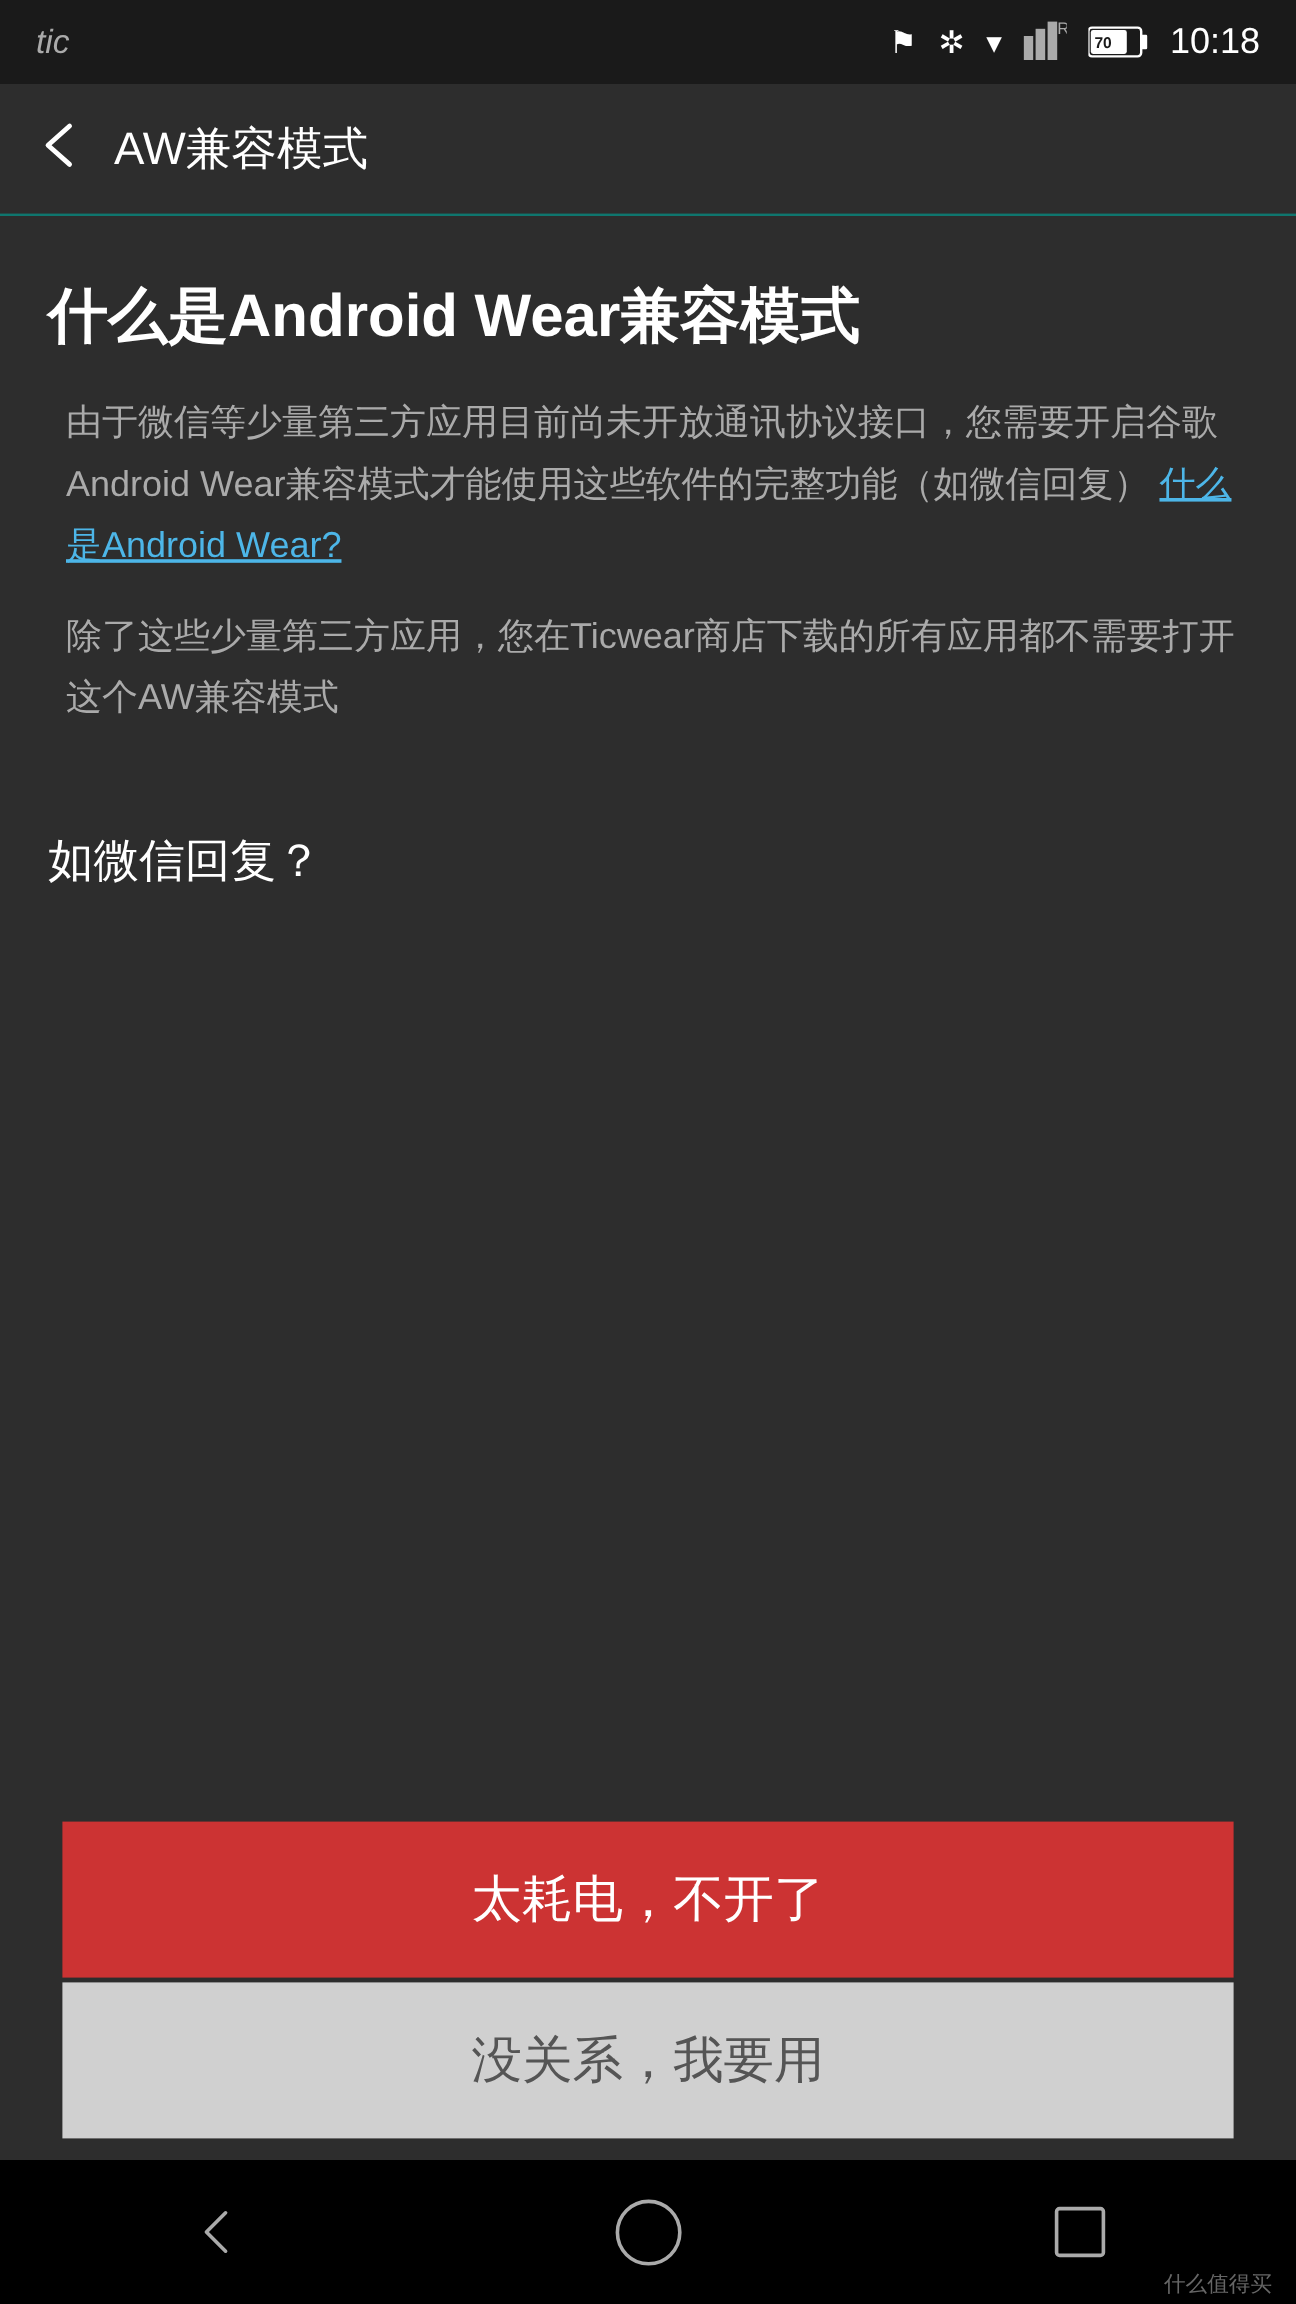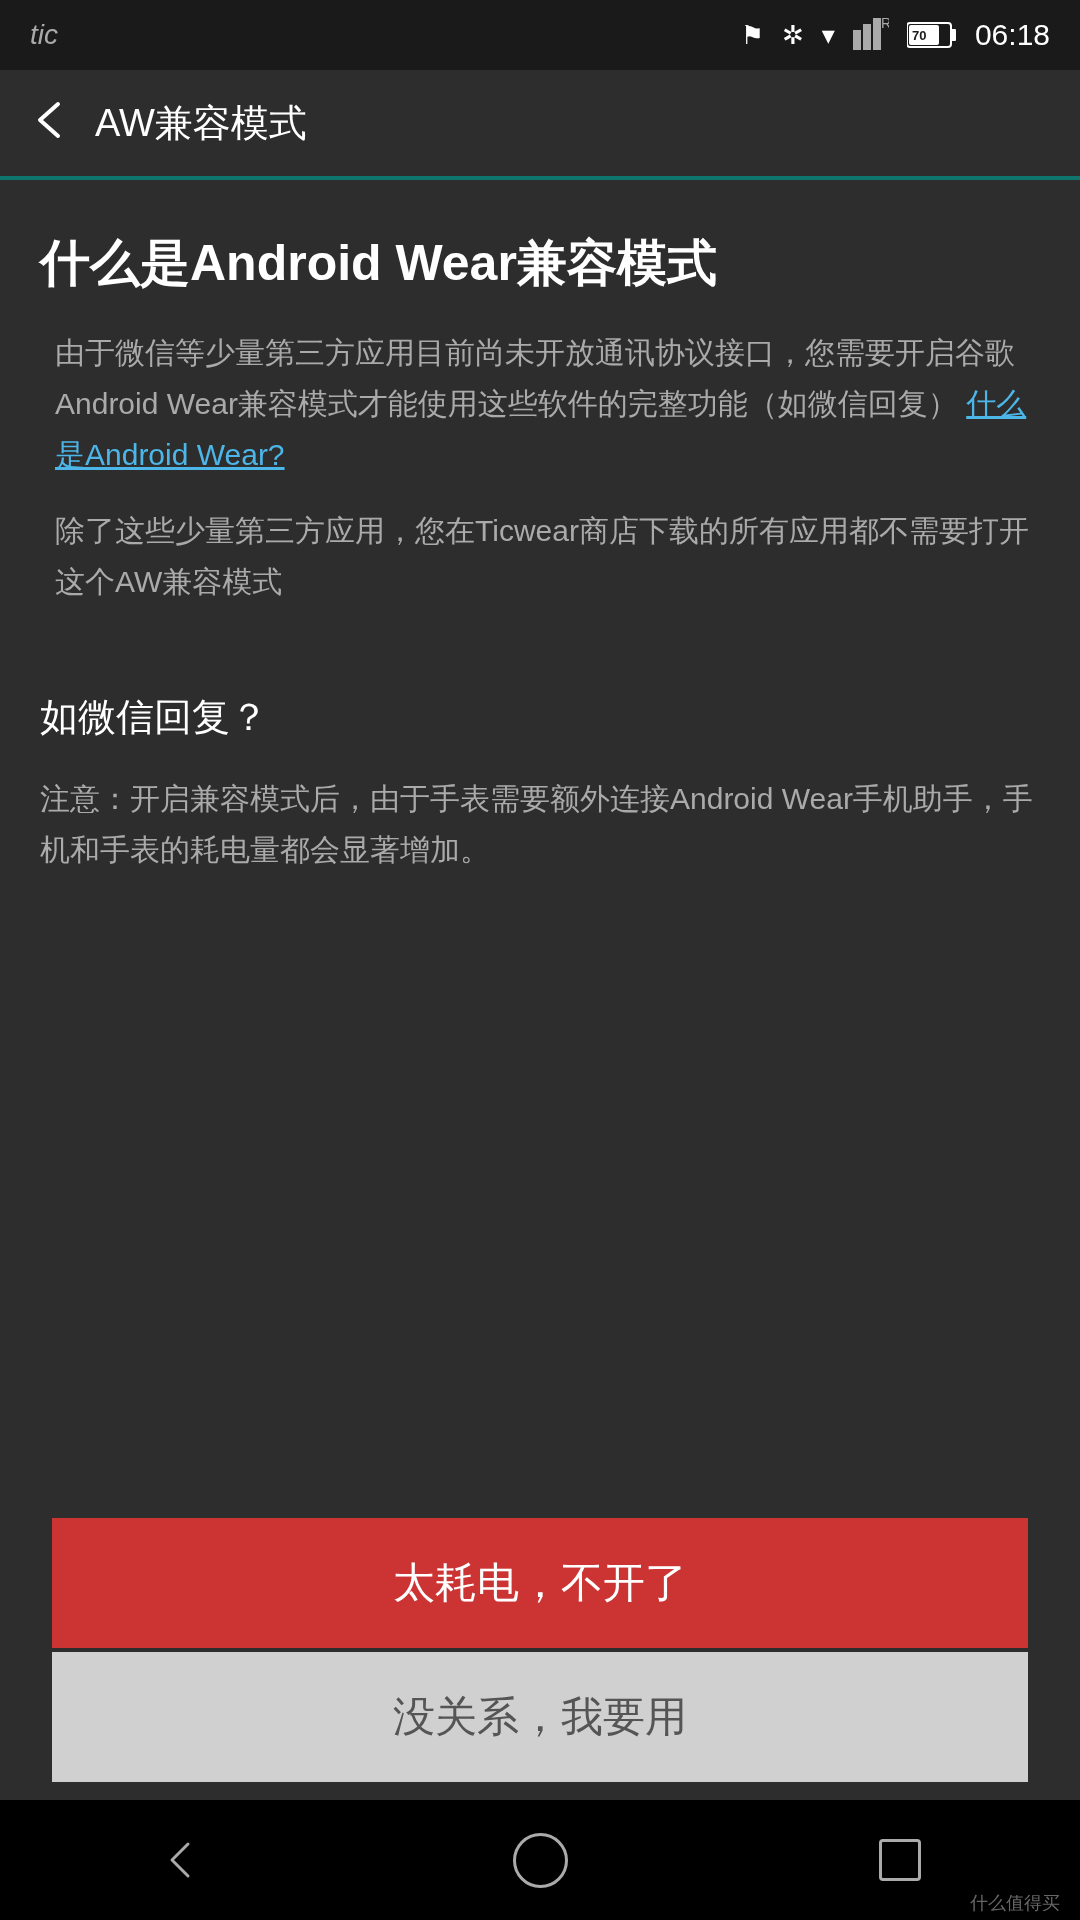--- a/index.html
+++ b/index.html
@@ -71,21 +71,21 @@
     
     .top-bar {
       width: 100%;
       height: 110px;
       background-color: #2d2d2d;
       display: flex;
       align-items: center;
       padding: 0 30px;
       gap: 25px;
       flex-shrink: 0;
-      border-bottom: 4px solid #0f766e;
+      border-bottom: 2px solid #0f766e;
     }
 
     .back-button {
       color: #ffffff;
       font-size: 42px;
       cursor: pointer;
       line-height: 1;
     }
 
     .page-title {
@@ -254,21 +254,21 @@
       </svg>
     </span>
     <span class="battery-icon">
       <svg width="50" height="28" viewBox="0 0 50 28">
         <rect x="0" y="2" width="44" height="24" rx="3" fill="none" stroke="#fff" stroke-width="2"></rect>
         <rect x="44" y="8" width="5" height="12" rx="1" fill="#fff"></rect>
         <rect x="2" y="4" width="30" height="20" rx="2" fill="#fff"></rect>
         <text x="5" y="19" fill="#1a1a1a" font-size="13" font-weight="bold">70</text>
       </svg>
     </span>
-    <span class="time">06:18</span>
+    <span class="time">10:18</span>
   </div>
 </div>
 
 <div class="top-bar">
   <span class="back-button">
     <svg width="40" height="40" viewBox="0 0 40 40">
       <polyline points="28,4 10,20 28,36" fill="none" stroke="#ffffff" stroke-width="4" stroke-linecap="round" stroke-linejoin="round"></polyline>
     </svg>
   </span>
   <span class="page-title">AW兼容模式</span>
@@ -278,21 +278,20 @@
   <div class="section-title">什么是Android Wear兼容模式</div>
   <div class="description">
     <span>由于微信等少量第三方应用目前尚未开放通讯协议接口，您需要开启谷歌Android Wear兼容模式才能使用这些软件的完整功能（如微信回复）</span>
     <span class="link">什么是Android Wear?</span>
   </div>
   <div class="description">除了这些少量第三方应用，您在Ticwear商店下载的所有应用都不需要打开这个AW兼容模式</div>
 
   <div class="section-divider"></div>
 
   <div class="confirm-title">如微信回复？</div>
-  <div class="warning-text">注意：开启兼容模式后，由于手表需要额外连接Android Wear手机助手，手机和手表的耗电量都会显著增加。</div>
 
   <div class="spacer"></div>
 </div>
 
 <div class="button-area">
   <button class="btn-decline">
     <span class="btn-decline-text">太耗电，不开了</span>
   </button>
   <button class="btn-confirm">
     <span class="btn-confirm-text">没关系，我要用</span>

